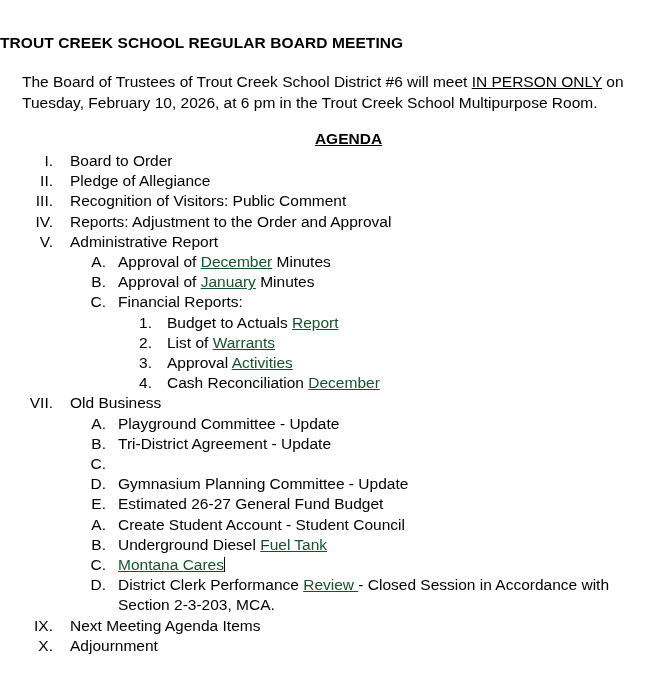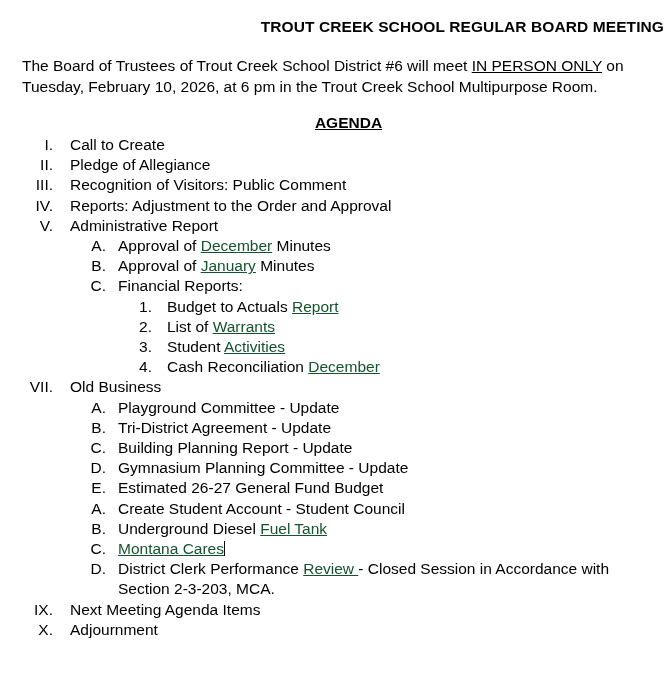--- a/index.html
+++ b/index.html
@@ -18,25 +18,25 @@
 
   .page {
     position: relative;
     width: 664px;
     height: 681px;
     box-sizing: border-box;
   }
 
   
   .doc-title {
-    text-align: right;
+    text-align: left;
     font-weight: bold;
     font-size: 15.5px;
     letter-spacing: 0.1px;
-    padding-top: 17px;
+    padding-top: 33px;
     line-height: 20px;
   }
 
   
   .intro {
     text-align: left;
     font-size: 15.5px;
     line-height: 21px;
     margin: 18px 22px 0 22px;
   }
@@ -113,21 +113,21 @@
   <div class="intro">
     <span>The Board of Trustees of Trout Creek School District #6 will meet </span><span class="u-underline">IN PERSON ONLY</span><span> on Tuesday, February 10, 2026, at 6 pm in the Trout Creek School Multipurpose Room.</span>
   </div>
 
   <div class="agenda-heading">AGENDA</div>
 
   <div class="outline">
 
     <div class="row lvl1">
       <span class="marker">I.</span>
-      <span class="text">Call to Create</span>
+      <span class="text">Board to Order</span>
     </div>
 
     <div class="row lvl1">
       <span class="marker">II.</span>
       <span class="text">Pledge of Allegiance</span>
     </div>
 
     <div class="row lvl1">
       <span class="marker">III.</span>
       <span class="text">Recognition of Visitors: Public Comment</span>
@@ -164,21 +164,21 @@
       <span class="text"><span>Budget to Actuals </span><a class="link" href="#">Report</a><span></span></span>
     </div>
 
     <div class="row lvl3">
       <span class="marker">2.</span>
       <span class="text"><span>List of </span><a class="link" href="#">Warrants</a><span></span></span>
     </div>
 
     <div class="row lvl3">
       <span class="marker">3.</span>
-      <span class="text"><span>Student </span><a class="link" href="#">Activities</a><span></span></span>
+      <span class="text"><span>Approval </span><a class="link" href="#">Activities</a><span></span></span>
     </div>
 
     <div class="row lvl3">
       <span class="marker">4.</span>
       <span class="text"><span>Cash Reconciliation </span><a class="link" href="#">December</a><span></span></span>
     </div>
 
     <div class="row lvl1">
       <span class="marker">VII.</span>
       <span class="text">Old Business</span>
@@ -189,21 +189,20 @@
       <span class="text">Playground Committee - Update</span>
     </div>
 
     <div class="row lvl2">
       <span class="marker">B.</span>
       <span class="text">Tri-District Agreement - Update</span>
     </div>
 
     <div class="row lvl2">
       <span class="marker">C.</span>
-      <span class="text">Building Planning Report - Update</span>
     </div>
 
     <div class="row lvl2">
       <span class="marker">D.</span>
       <span class="text">Gymnasium Planning Committee - Update</span>
     </div>
 
     <div class="row lvl2">
       <span class="marker">E.</span>
       <span class="text">Estimated 26-27 General Fund Budget</span>

